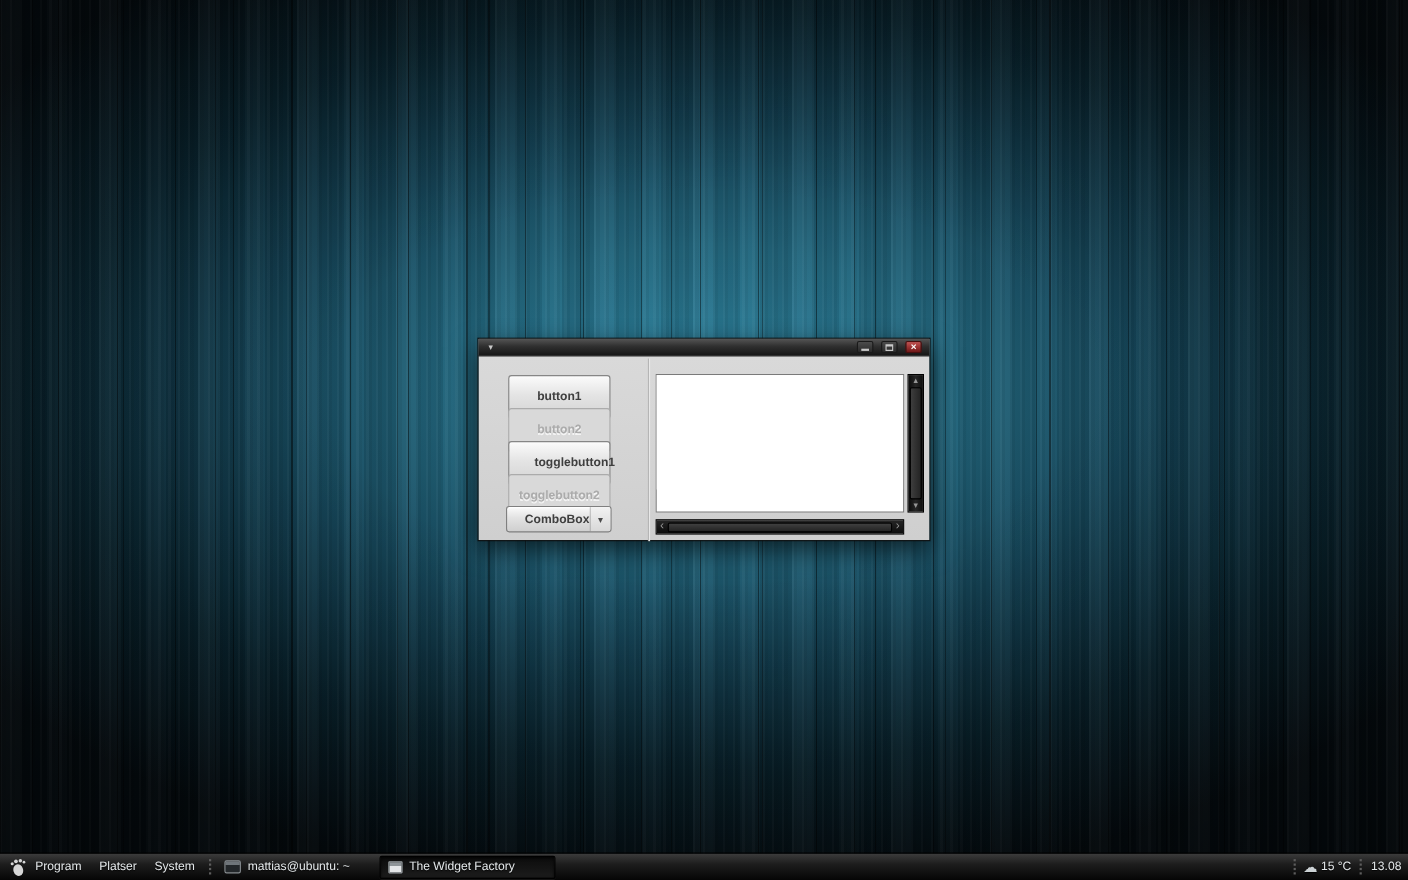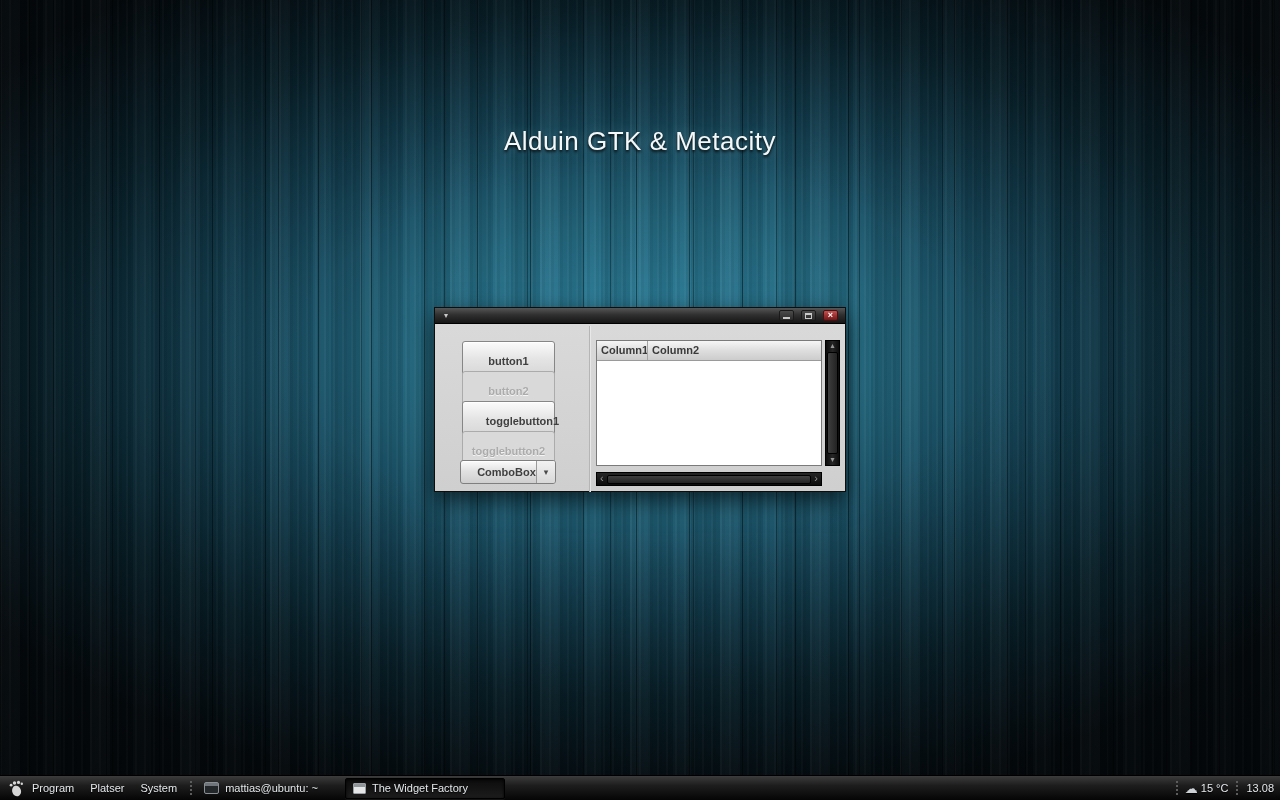--- a/index.html
+++ b/index.html
@@ -179,21 +179,20 @@
   .temp { margin-right: 3px; }
   .clock { margin-left: 3px; }
 </style>
 </head>
 <body>
 
 <div class="desktop">
   <div class="wallpaper"></div>
 
   <div class="heading">
-    <div class="title">Alduin GTK &amp; Metacity</div>
   </div>
 
   <div class="window">
     <div class="titlebar">
       <span class="menu-arrow">▾</span>
       <span class="tb-controls">
         <span class="tb-btn min">
             <span class="bar"></span>
           </span>
         <span class="tb-btn max">
@@ -209,24 +208,20 @@
     <div class="gtk-btn b4 disabled">togglebutton2</div>
 
     <div class="combo">
       <span class="combo-text">ComboBox</span>
       <span class="combo-arrow">▾</span>
     </div>
 
     <div class="pane-divider"></div>
 
     <div class="treeview">
-      <div class="tv-header">
-        <div class="tv-col c1">Column1</div>
-        <div class="tv-col c2">Column2</div>
-      </div>
       <div class="tv-body"></div>
     </div>
 
     <div class="vscroll">
       <span class="arr">▴</span>
       <span class="vthumb"></span>
       <span class="arr">▾</span>
     </div>
 
     <div class="hscroll">

